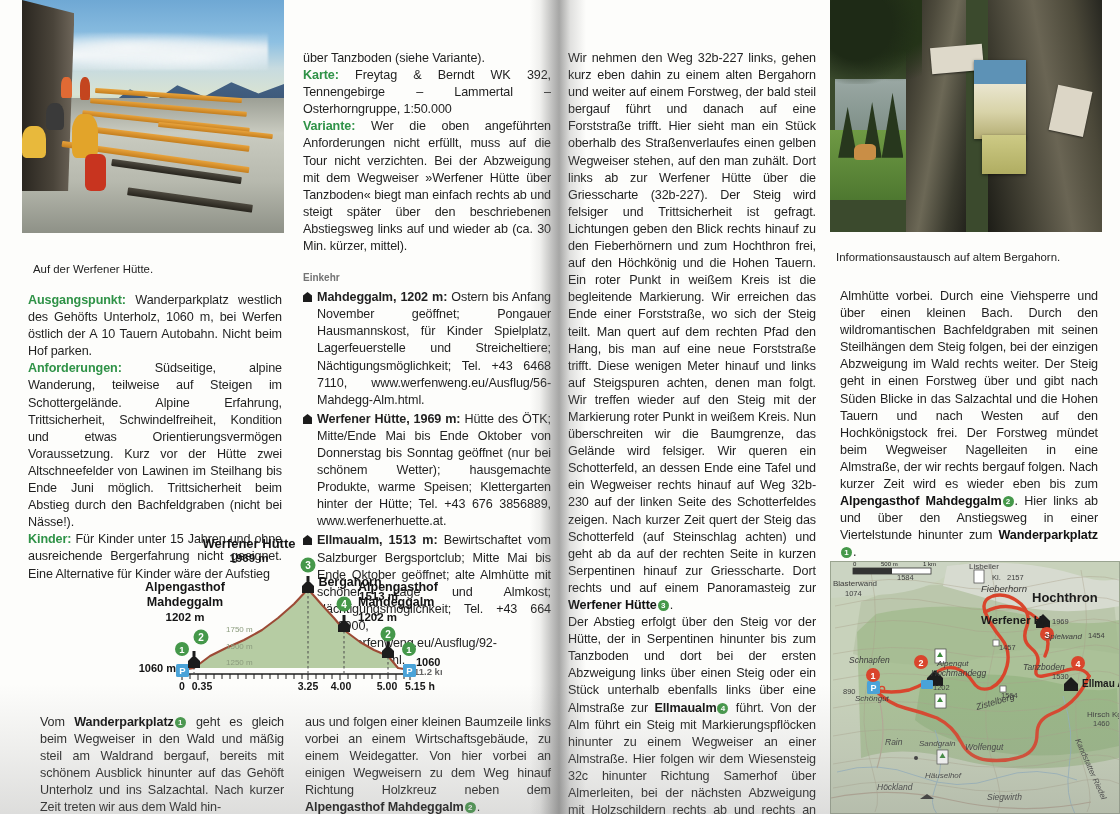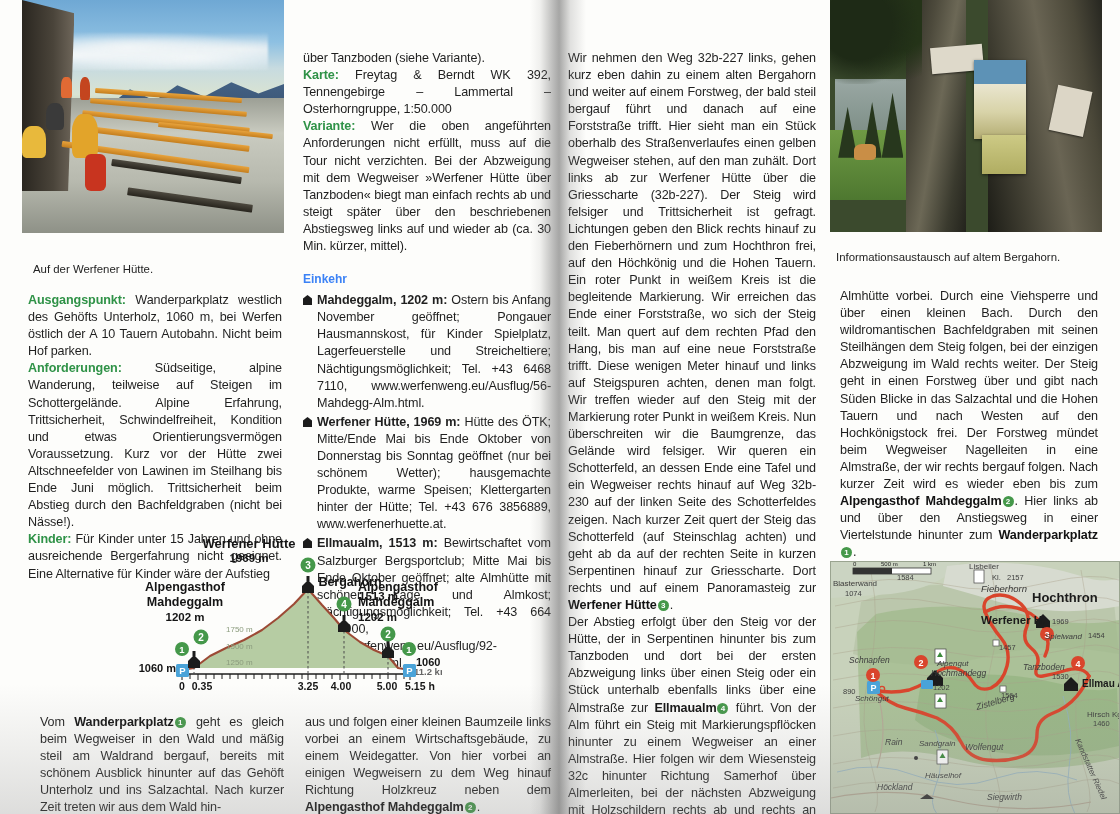--- a/index.html
+++ b/index.html
@@ -231,21 +231,21 @@
   <div class="col col2" style="top:50px;">
     <div class="body-text">über Tanzboden (siehe Variante).</div>
     <div class="body-text">
       <p><span class="lead">Karte:</span><span> Freytag &amp; Berndt WK 392, Tennengebirge – Lammertal – Osterhorngruppe, 1:50.000</span></p>
     </div>
     <div class="body-text">
       <p><span class="lead">Variante:</span><span> Wer die oben angeführten Anforderungen nicht erfüllt, muss auf die Tour nicht verzichten. Bei der Abzweigung mit dem Wegweiser »Werfener Hütte über Tanzboden« biegt man einfach rechts ab und steigt später über den beschriebenen Abstiegsweg links auf und wieder ab (ca. 30 Min. kürzer, mittel).</span></p>
     </div>
 
     <div style="height:17px"></div>
-    <div style="font-size:12px; font-weight:bold; color:#3b82f6;">Einkehr</div>
+    <div style="font-size:10px; font-weight:bold; color:#737373;">Einkehr</div>
     <div style="height:6px"></div>
 
     <div style="position:relative; padding-left:14px;">
       <svg style="position:absolute; left:0; top:3px;" width="9" height="10" viewBox="0 0 9 10">
         <path d="M4.5 0 L9 3.6 L9 10 L0 10 L0 3.6 Z" fill="#1c1c1c"></path>
       </svg>
       <div class="body-text"><span style="font-weight:bold;margin-top:13px;">Mahdeggalm, 1202 m:</span><span> Ostern bis Anfang November geöffnet; Pongauer Hausmannskost, für Kinder Spielplatz, Lagerfeuerstelle und Streicheltiere; Nächtigungsmöglichkeit; Tel. +43 6468 7110, www.werfenweng.eu/Ausflug/56-Mahdegg-Alm.html.</span></div>
     </div>
 
     <div style="position:relative; padding-left:14px; margin-top:2px;">

